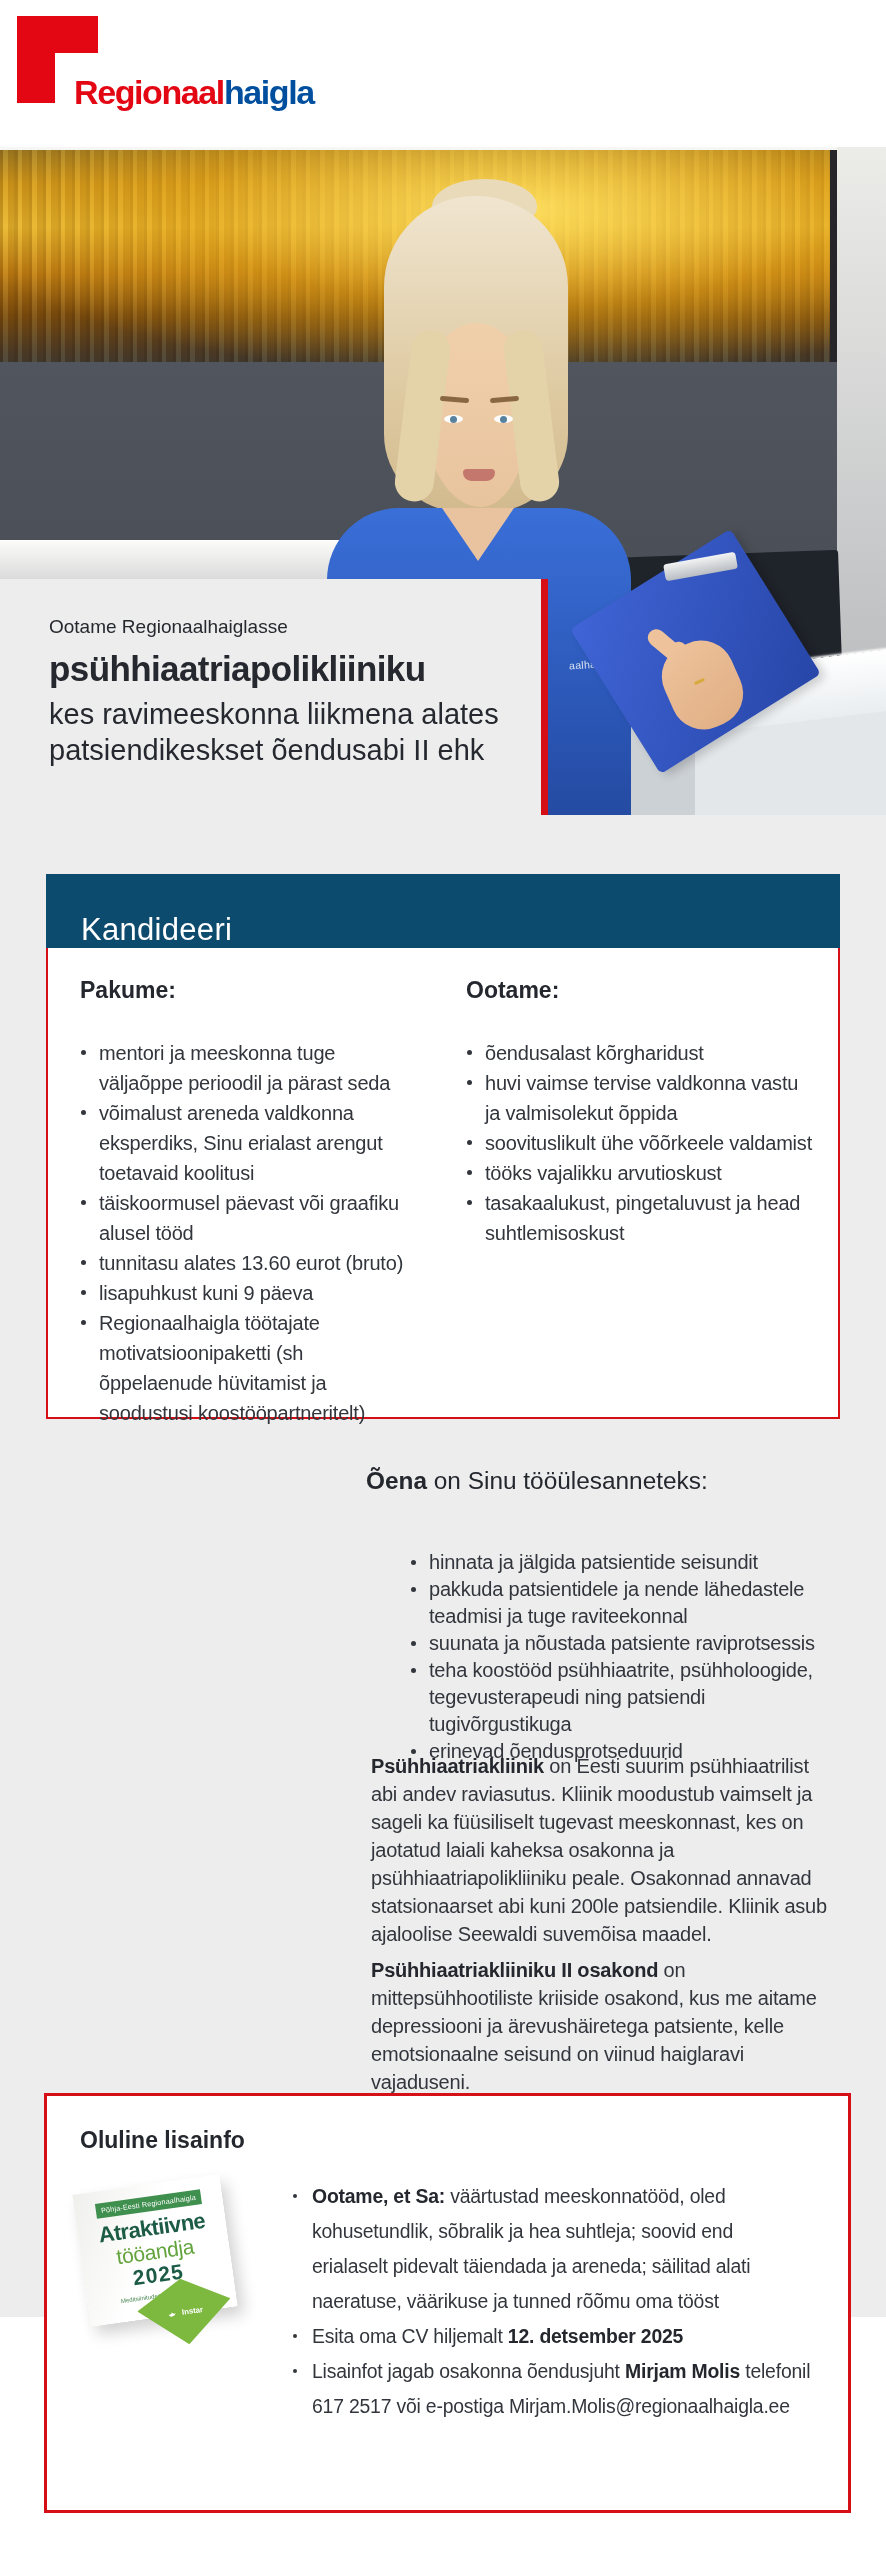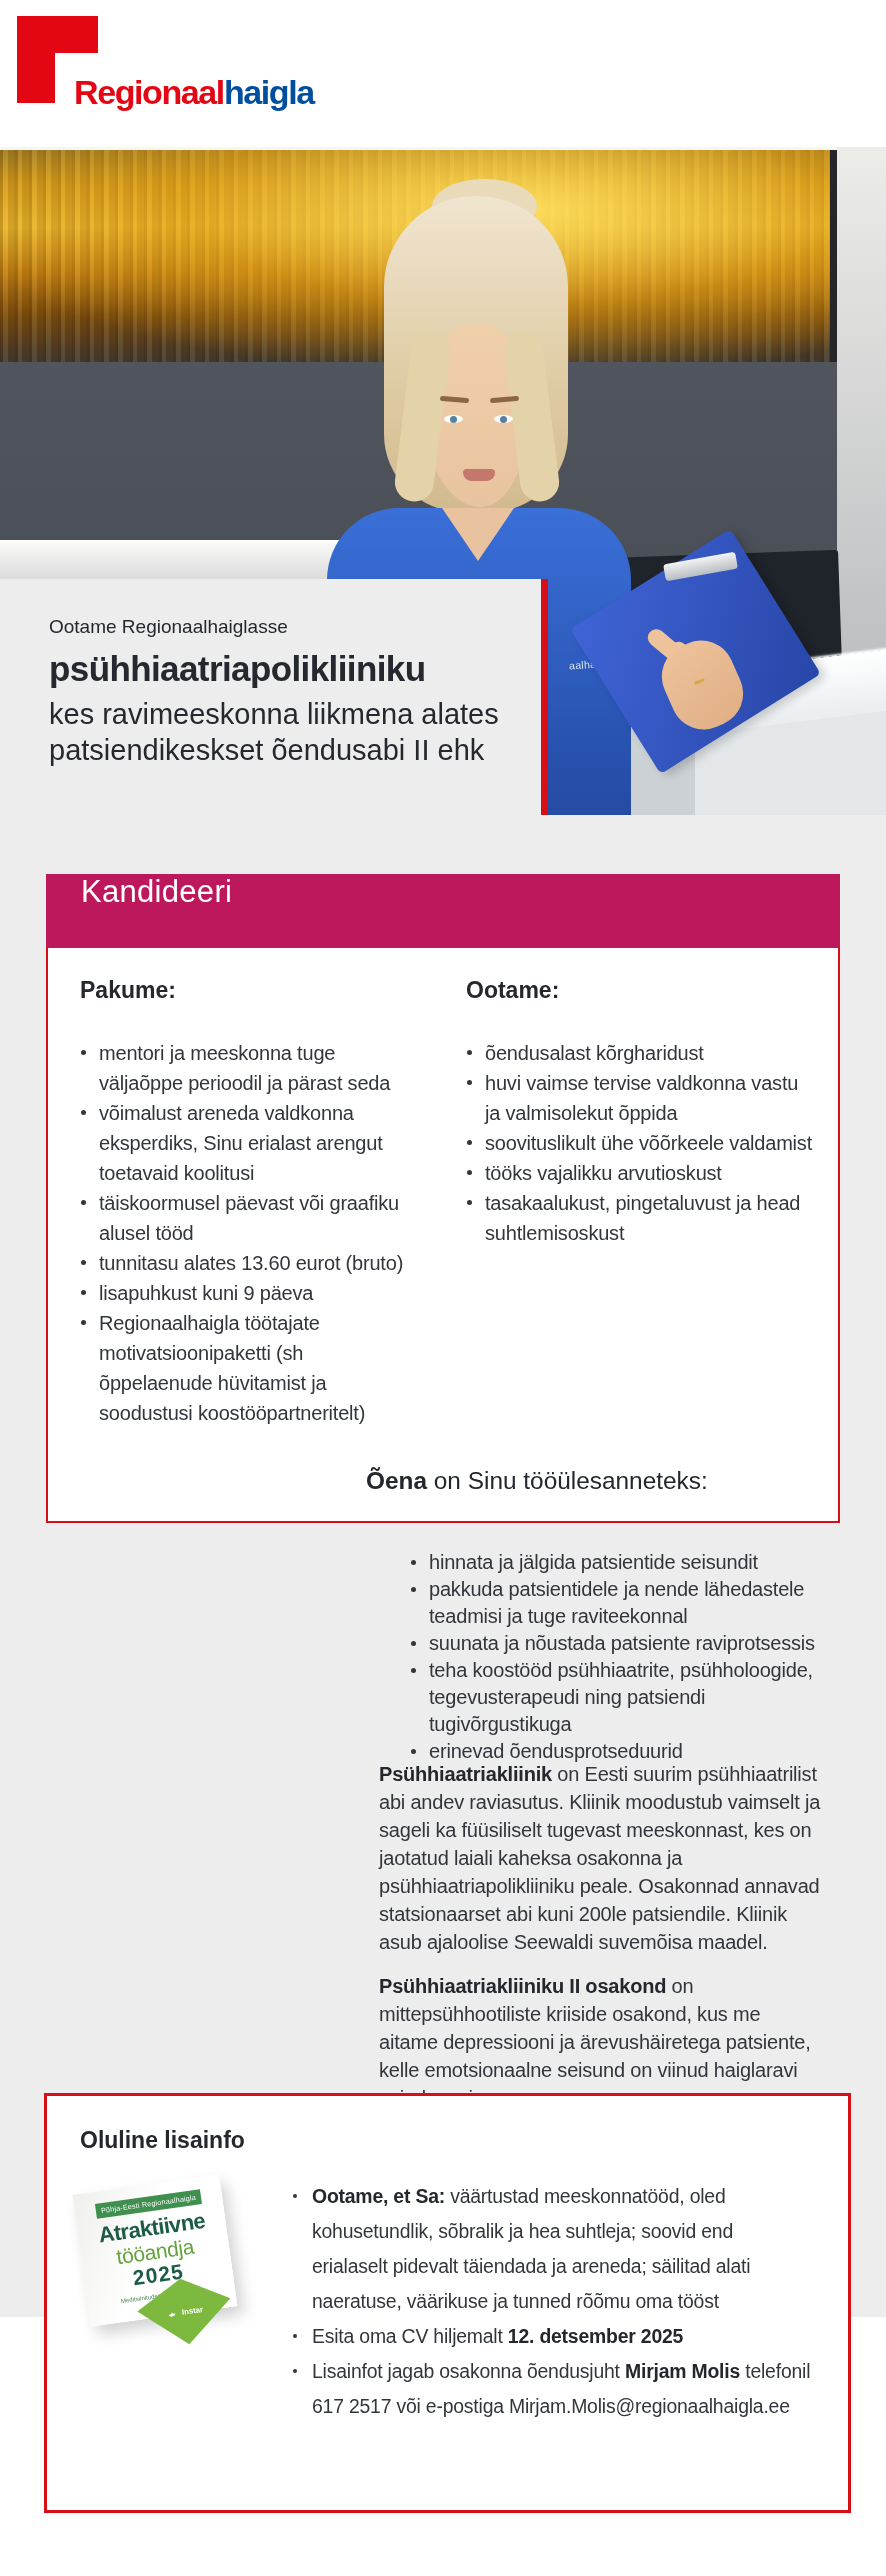--- a/index.html
+++ b/index.html
@@ -69,44 +69,44 @@
   
   .bg-gray{left:0;top:815px;width:886px;height:1502px;background:#ededee;}
 
   
   .intro-text{left:49px;top:610px;width:460px;color:#25282e;}
   .intro-text .pre{font-size:19px;line-height:33px;margin-bottom:5.5px;}
   .intro-text .big{font-size:35px;line-height:40px;font-weight:700;letter-spacing:-0.6px;}
   .intro-text .sub{font-size:29px;line-height:36px;margin-top:7.8px;}
 
   
-  .banner{left:46px;top:874px;width:794px;height:74px;background:#be185d;display:flex;align-items:flex-start;cursor:pointer;}
+  .banner{left:46px;top:874px;width:794px;height:74px;background:#0c4a6e;display:flex;align-items:flex-end;cursor:pointer;}
   .banner span{color:#ffffff;font-size:31px;font-weight:400;margin-left:35px;letter-spacing:0.3px;}
 
   
-  .box1{left:46px;top:948px;width:794px;height:575px;background:#ffffff;box-sizing:border-box;
+  .box1{left:46px;top:948px;width:794px;height:471px;background:#ffffff;box-sizing:border-box;
         border-left:2.8px solid #d60e15;border-right:2.8px solid #d60e15;border-bottom:2.8px solid #d60e15;
         padding:29px 22px 0 32px;}
   .cols{display:grid;grid-template-columns:359px 1fr;column-gap:27px;}
   .col h3{margin:0 0 34px 0;font-size:23px;font-weight:700;color:#24272d;}
   ul.blist{list-style:none;margin:0;padding:0;font-size:20px;line-height:30px;letter-spacing:-0.2px;}
   ul.blist li{position:relative;padding-left:19px;}
   ul.blist li::before{content:"";position:absolute;left:1.1px;top:12.2px;width:5px;height:5px;border-radius:50%;background:#33373d;}
   .col1 li{max-width:310px;}
   .col2 li{max-width:332px;}
 
   
   .tasks-title{left:366px;top:1467px;font-size:24.4px;color:#24272d;}
   .tasks-title b{font-weight:700;}
   .tasks-list{left:394px;top:1533px;width:454px;font-size:20px;line-height:27px;letter-spacing:-0.2px;}
   ul.tlist{list-style:none;margin:16px;padding:0;}
   ul.tlist li{position:relative;padding-left:19px;max-width:449px;}
   ul.tlist li::before{content:"";position:absolute;left:1.1px;top:10.5px;width:5px;height:5px;border-radius:50%;background:#33373d;}
   .about{left:363px;top:1744px;width:476px;font-size:20px;line-height:28px;letter-spacing:-0.2px;}
-  .about p{margin:16px;}
+  .about p{margin:8px;}
   .about b{font-weight:700;color:#24272d;}
 
   
   .box2{left:44px;top:2093px;width:807px;height:420px;background:#ffffff;box-sizing:border-box;
         border:3.3px solid #d60e15;}
   .box2 h3{position:absolute;left:33px;top:31px;margin:0;font-size:23px;font-weight:700;color:#24272d;}
   ul.xlist{position:absolute;left:245px;top:83px;list-style:none;margin:0;padding:0;
            font-size:19.4px;line-height:35px;letter-spacing:-0.2px;width:521px;}
   ul.xlist li{position:relative;padding-left:20px;max-width:504px;}
   ul.xlist li::before{content:"";position:absolute;left:1.1px;top:15px;width:4.4px;height:4.4px;border-radius:50%;background:#33373d;}

